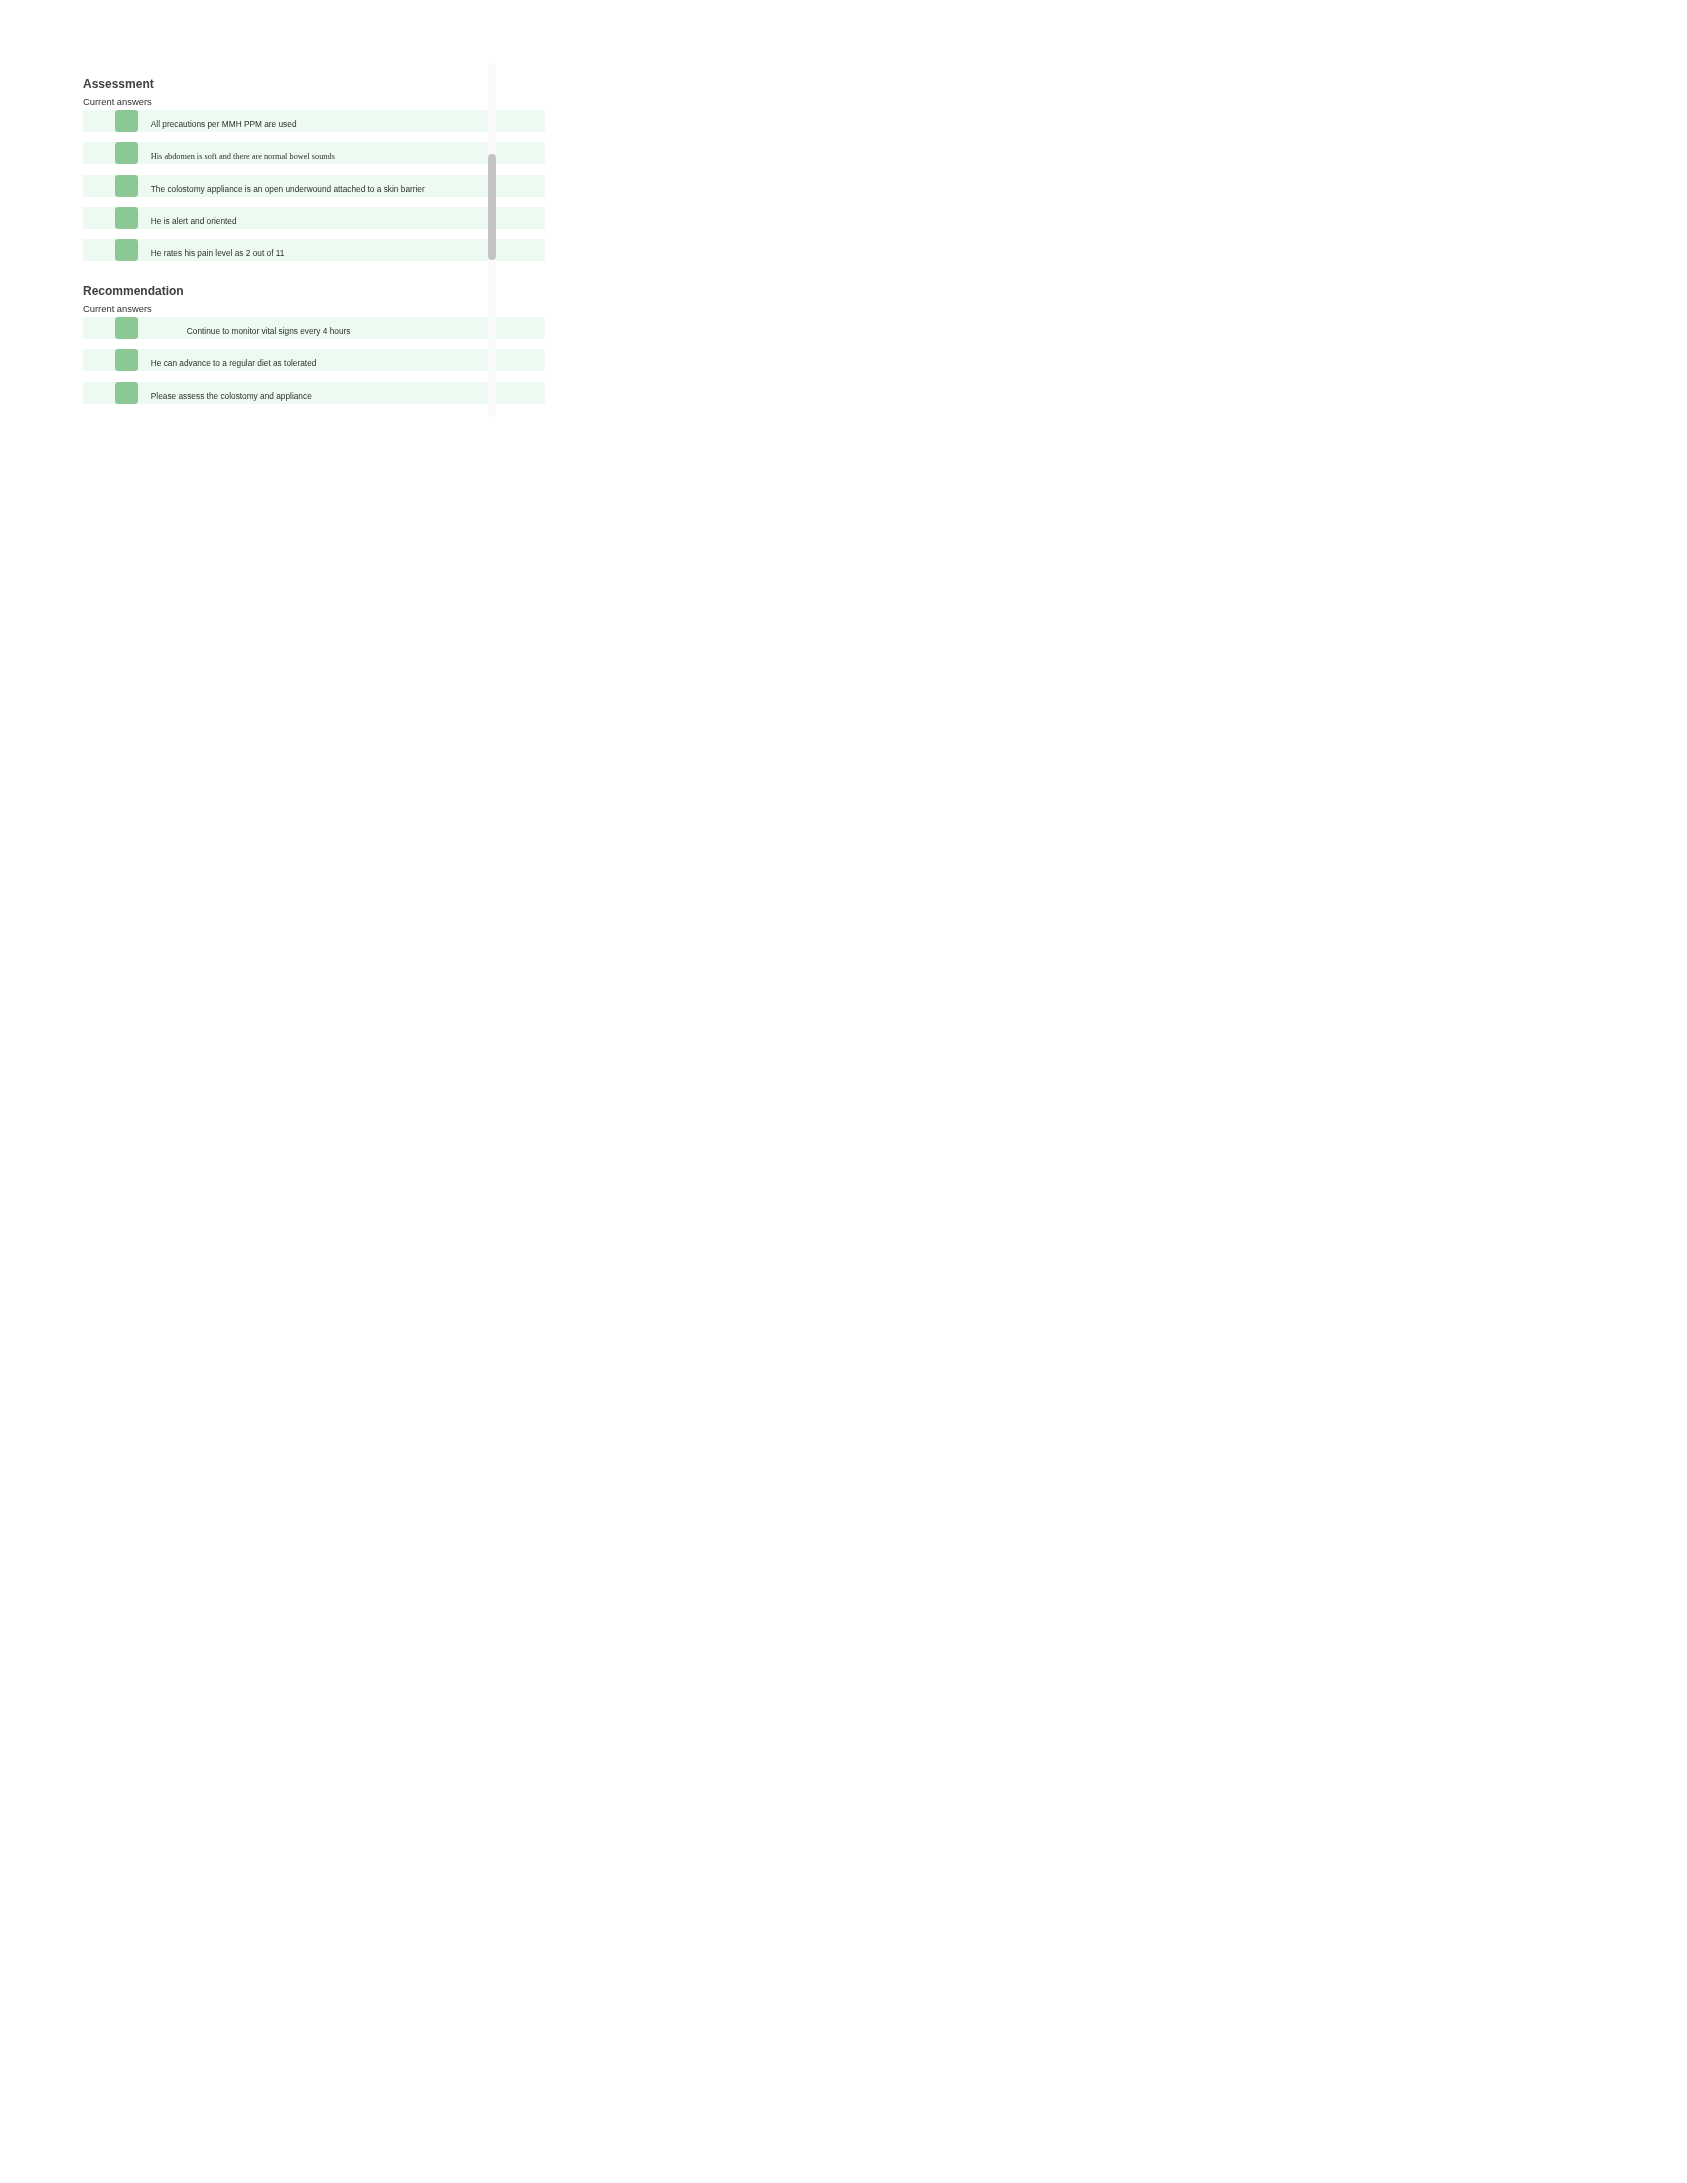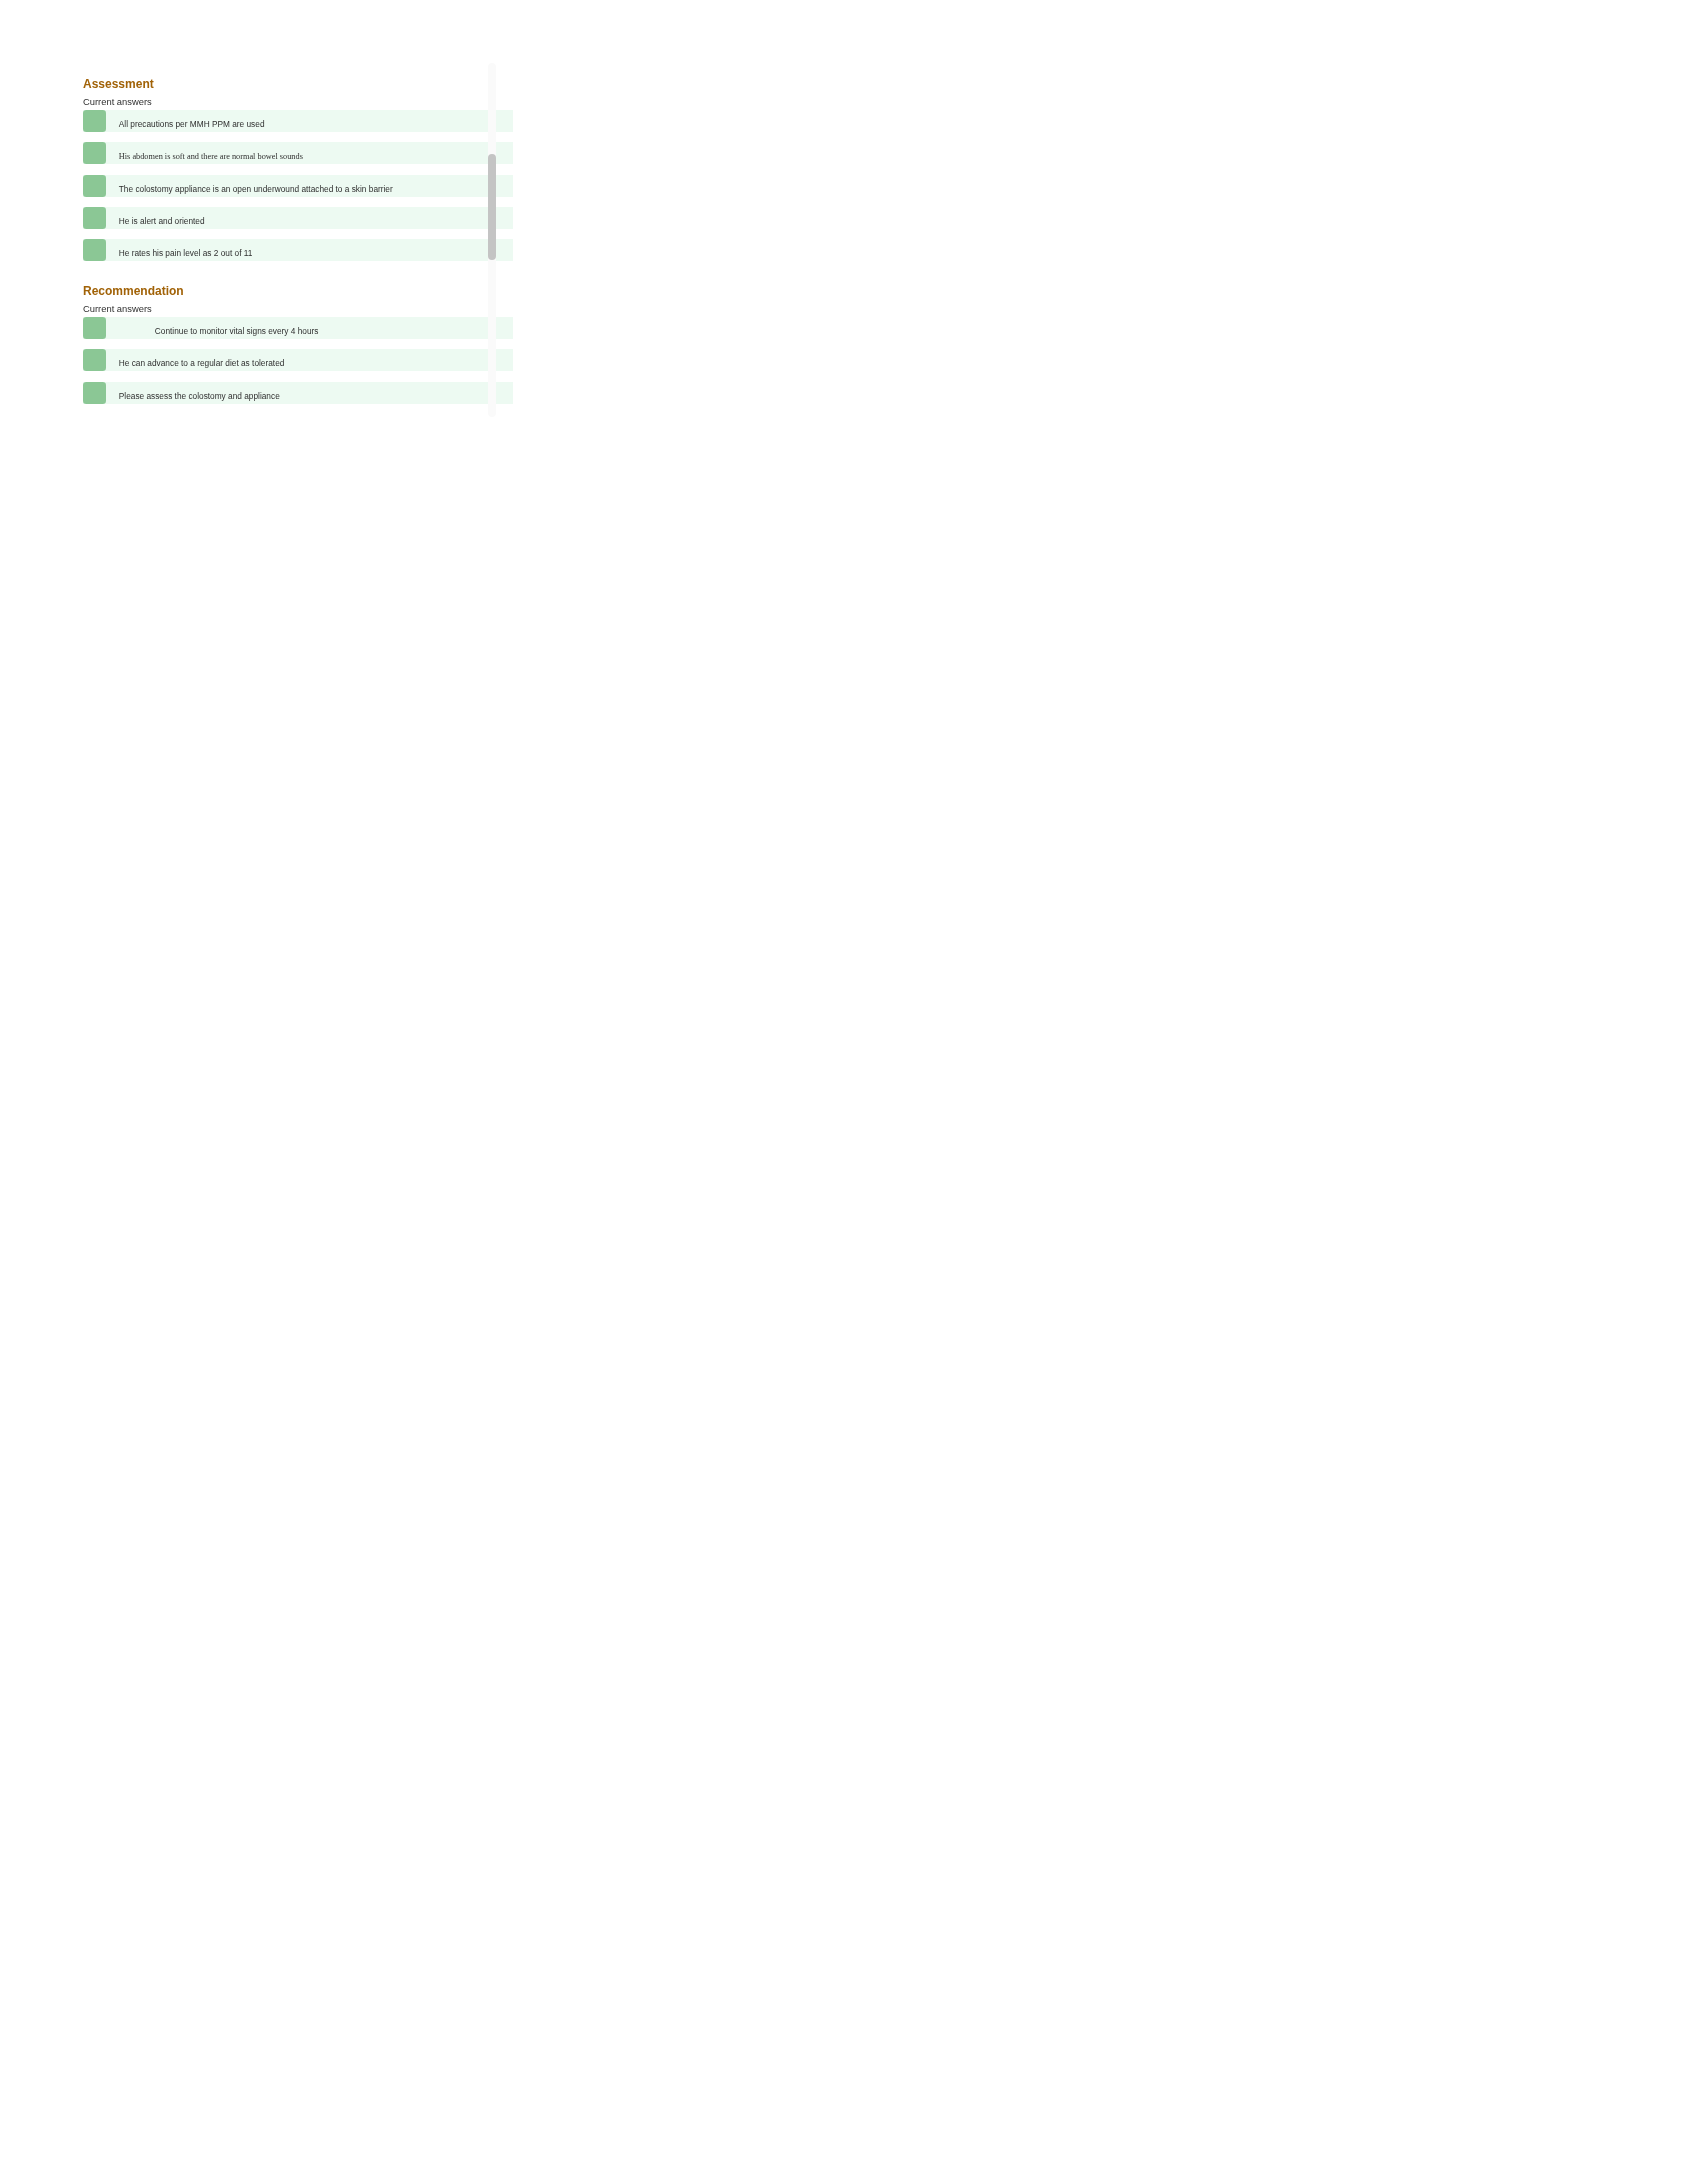--- a/index.html
+++ b/index.html
@@ -1,27 +1,27 @@
 <!DOCTYPE html>
 <html style="font-size:10.6px"><head>
 <meta charset="utf-8">
 <title>Assessment and Recommendation checklist</title>
 <style>
   html,body{margin:0;padding:0;background:#ffffff;}
   body{font-family:"Liberation Sans",sans-serif;}
   .page{width:562px;height:728px;position:relative;background:#ffffff;overflow:hidden;}
   .content{position:absolute;left:83px;top:0;width:394px;}
   .sec{position:absolute;left:0;width:394px;}
-  .sec-title{font-size:12px;font-weight:700;color:#a16207;margin:0;line-height:13.2px;
+  .sec-title{font-size:12px;font-weight:700;color:#404040;margin:0;line-height:13.2px;
              position:absolute;left:0;top:0;white-space:nowrap;}
   .sec-sub{font-size:9.4px;color:#2f2f2f;margin:0;line-height:10.6px;
            position:absolute;left:0;top:18.5px;white-space:nowrap;}
   .list{position:absolute;left:0;top:32px;width:394px;}
   .item{position:absolute;left:0;width:430px;height:22px;background:#edfaf2;
-        display:flex;align-items:center;}
+        display:flex;align-items:center;padding-left:32px;}
   .cb{width:23.4px;height:22.5px;background:#8bc795;border-radius:3.3px;flex:0 0 auto;
       display:flex;align-items:center;justify-content:center;}
   .itxt{font-size:8.3px;color:#2f2f2f;margin-left:12.4px;white-space:nowrap;
         position:relative;top:3.3px;}
   .sb-track{position:absolute;left:488px;top:63px;width:8px;height:354px;background:#fafafa;border-radius:4px;}
   .sb-thumb{position:absolute;left:0;width:8px;background:#c4c4c4;border-radius:4px;}
 </style>
 </head>
 <body>
 

